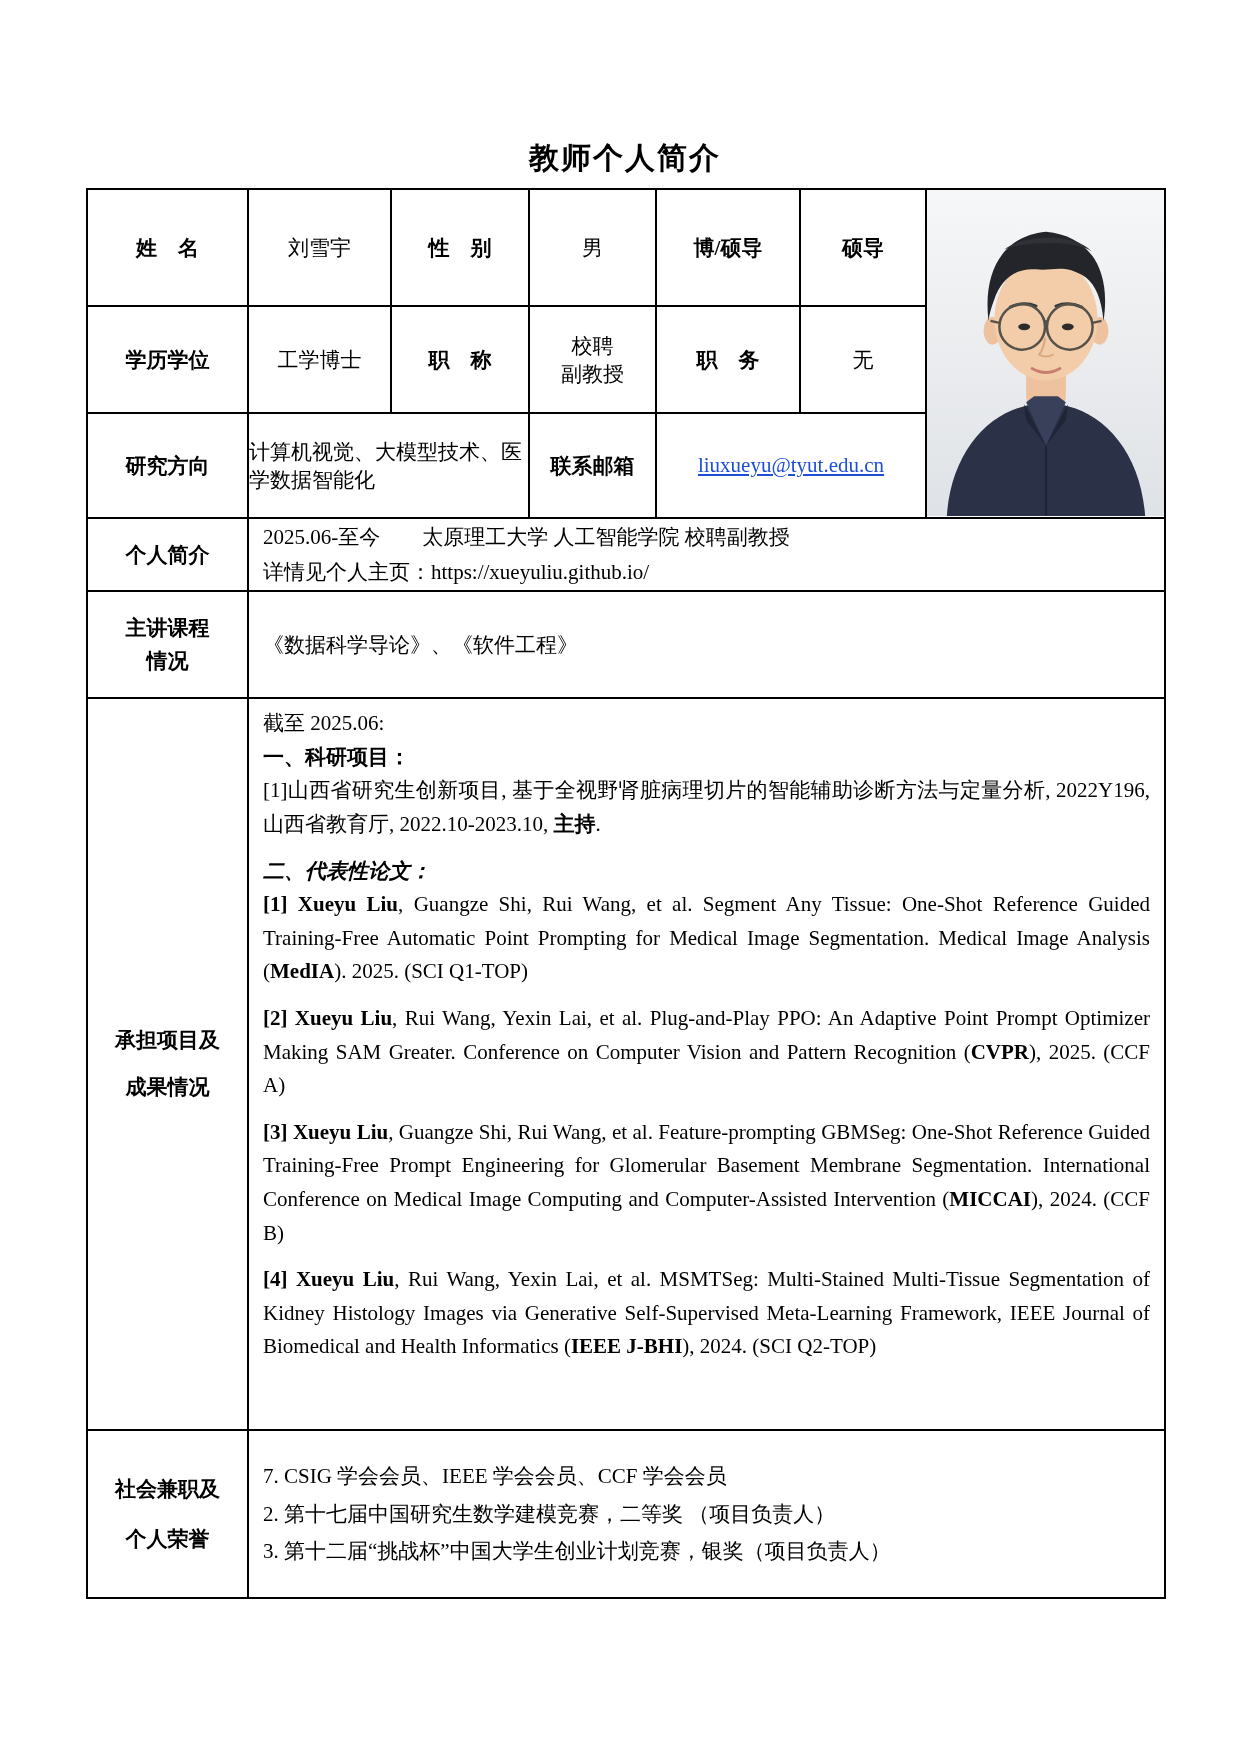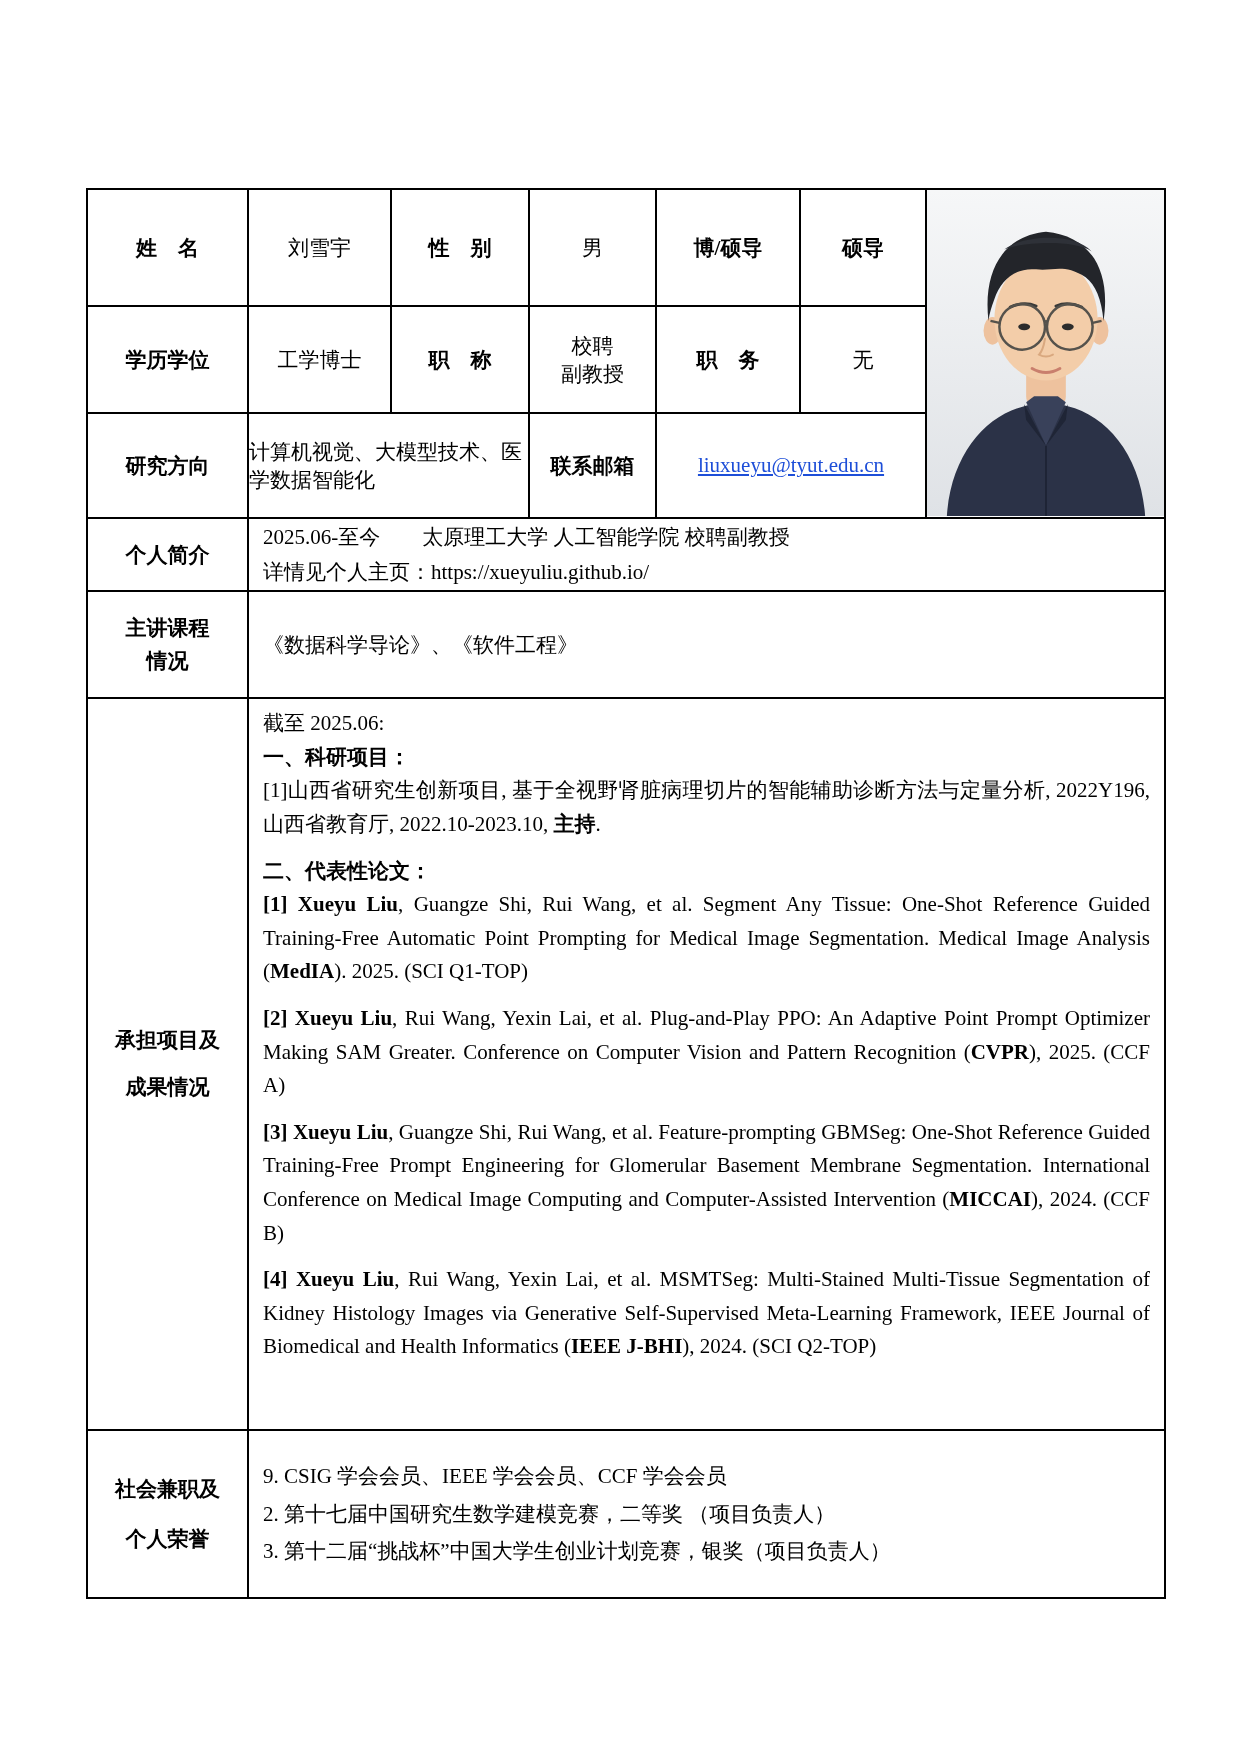--- a/index.html
+++ b/index.html
@@ -39,20 +39,21 @@
   .honor-line{line-height:1.78;}
   a.email-link{color:#1d4ed8;text-decoration:underline;cursor:pointer;}
   .photo-cell{padding:0;vertical-align:top;}
   .photo-cell svg{display:block;width:100%;height:100%;}
 </style>
 </head>
 <body>
 
 <div class="page">
 
+  <h1 class="doc-title">教师个人简介</h1>
 
   <table class="profile">
     <colgroup>
       <col style="width:161px">
         <col style="width:143px">
         <col style="width:138px">
       <col style="width:127px">
         <col style="width:144px">
         <col style="width:126px">
       <col style="width:239px">
@@ -143,32 +144,32 @@
       <td class="content" colspan="6">《数据科学导论》、《软件工程》</td>
     </tr>
 
     <tr class="r6">
       <td class="lbl lh-mid">承担项目及
 成果情况</td>
       <td class="content ach-cell" colspan="6">
         <div class="ach-line">截至 2025.06:</div>
         <div class="ach-heading">一、科研项目：</div>
         <p class="para"><span>[1]山西省研究生创新项目, 基于全视野肾脏病理切片的智能辅助诊断方法与定量分析, 2022Y196, 山西省教育厅, 2022.10-2023.10, </span><b>主持</b><span>.</span></p>
-        <p class="ach-heading para gap-top" style="text-align:left;font-weight:bold;">二、代表性论文：</p>
+        <p class="ach-heading para gap-top" style="text-align:left;font-weight:bold;font-style:italic;">二、代表性论文：</p>
         <p class="para"><b>[1] Xueyu Liu</b><span>, Guangze Shi, Rui Wang, et al. Segment Any Tissue: One-Shot Reference Guided Training-Free Automatic Point Prompting for Medical Image Segmentation. Medical Image Analysis (</span><b>MedIA</b><span>). 2025. (SCI Q1-TOP)</span></p>
         <p class="para gap-top"><b>[2] Xueyu Liu</b><span>, Rui Wang, Yexin Lai, et al. Plug-and-Play PPO: An Adaptive Point Prompt Optimizer Making SAM Greater. Conference on Computer Vision and Pattern Recognition (</span><b>CVPR</b><span>), 2025. (CCF A)</span></p>
         <p class="para gap-top"><b>[3] Xueyu Liu</b><span>, Guangze Shi, Rui Wang, et al. Feature-prompting GBMSeg: One-Shot Reference Guided Training-Free Prompt Engineering for Glomerular Basement Membrane Segmentation. International Conference on Medical Image Computing and Computer-Assisted Intervention (</span><b>MICCAI</b><span>), 2024. (CCF B)</span></p>
         <p class="para gap-top"><b>[4] Xueyu Liu</b><span>, Rui Wang, Yexin Lai, et al. MSMTSeg: Multi-Stained Multi-Tissue Segmentation of Kidney Histology Images via Generative Self-Supervised Meta-Learning Framework, IEEE Journal of Biomedical and Health Informatics (</span><b>IEEE J-BHI</b><span>), 2024. (SCI Q2-TOP)</span></p>
       </td>
     </tr>
 
     <tr class="r7">
       <td class="lbl lh-wide">社会兼职及
 个人荣誉</td>
       <td class="content" colspan="6">
-        <div class="honor-line">9.  CSIG 学会会员、IEEE 学会会员、CCF 学会会员</div>
+        <div class="honor-line">7.  CSIG 学会会员、IEEE 学会会员、CCF 学会会员</div>
         <div class="honor-line">2.  第十七届中国研究生数学建模竞赛，二等奖 （项目负责人）</div>
         <div class="honor-line">3.  第十二届“挑战杯”中国大学生创业计划竞赛，银奖（项目负责人）</div>
       </td>
     </tr>
   </tbody>
     </table>
 </div>
 
 </body></html>

